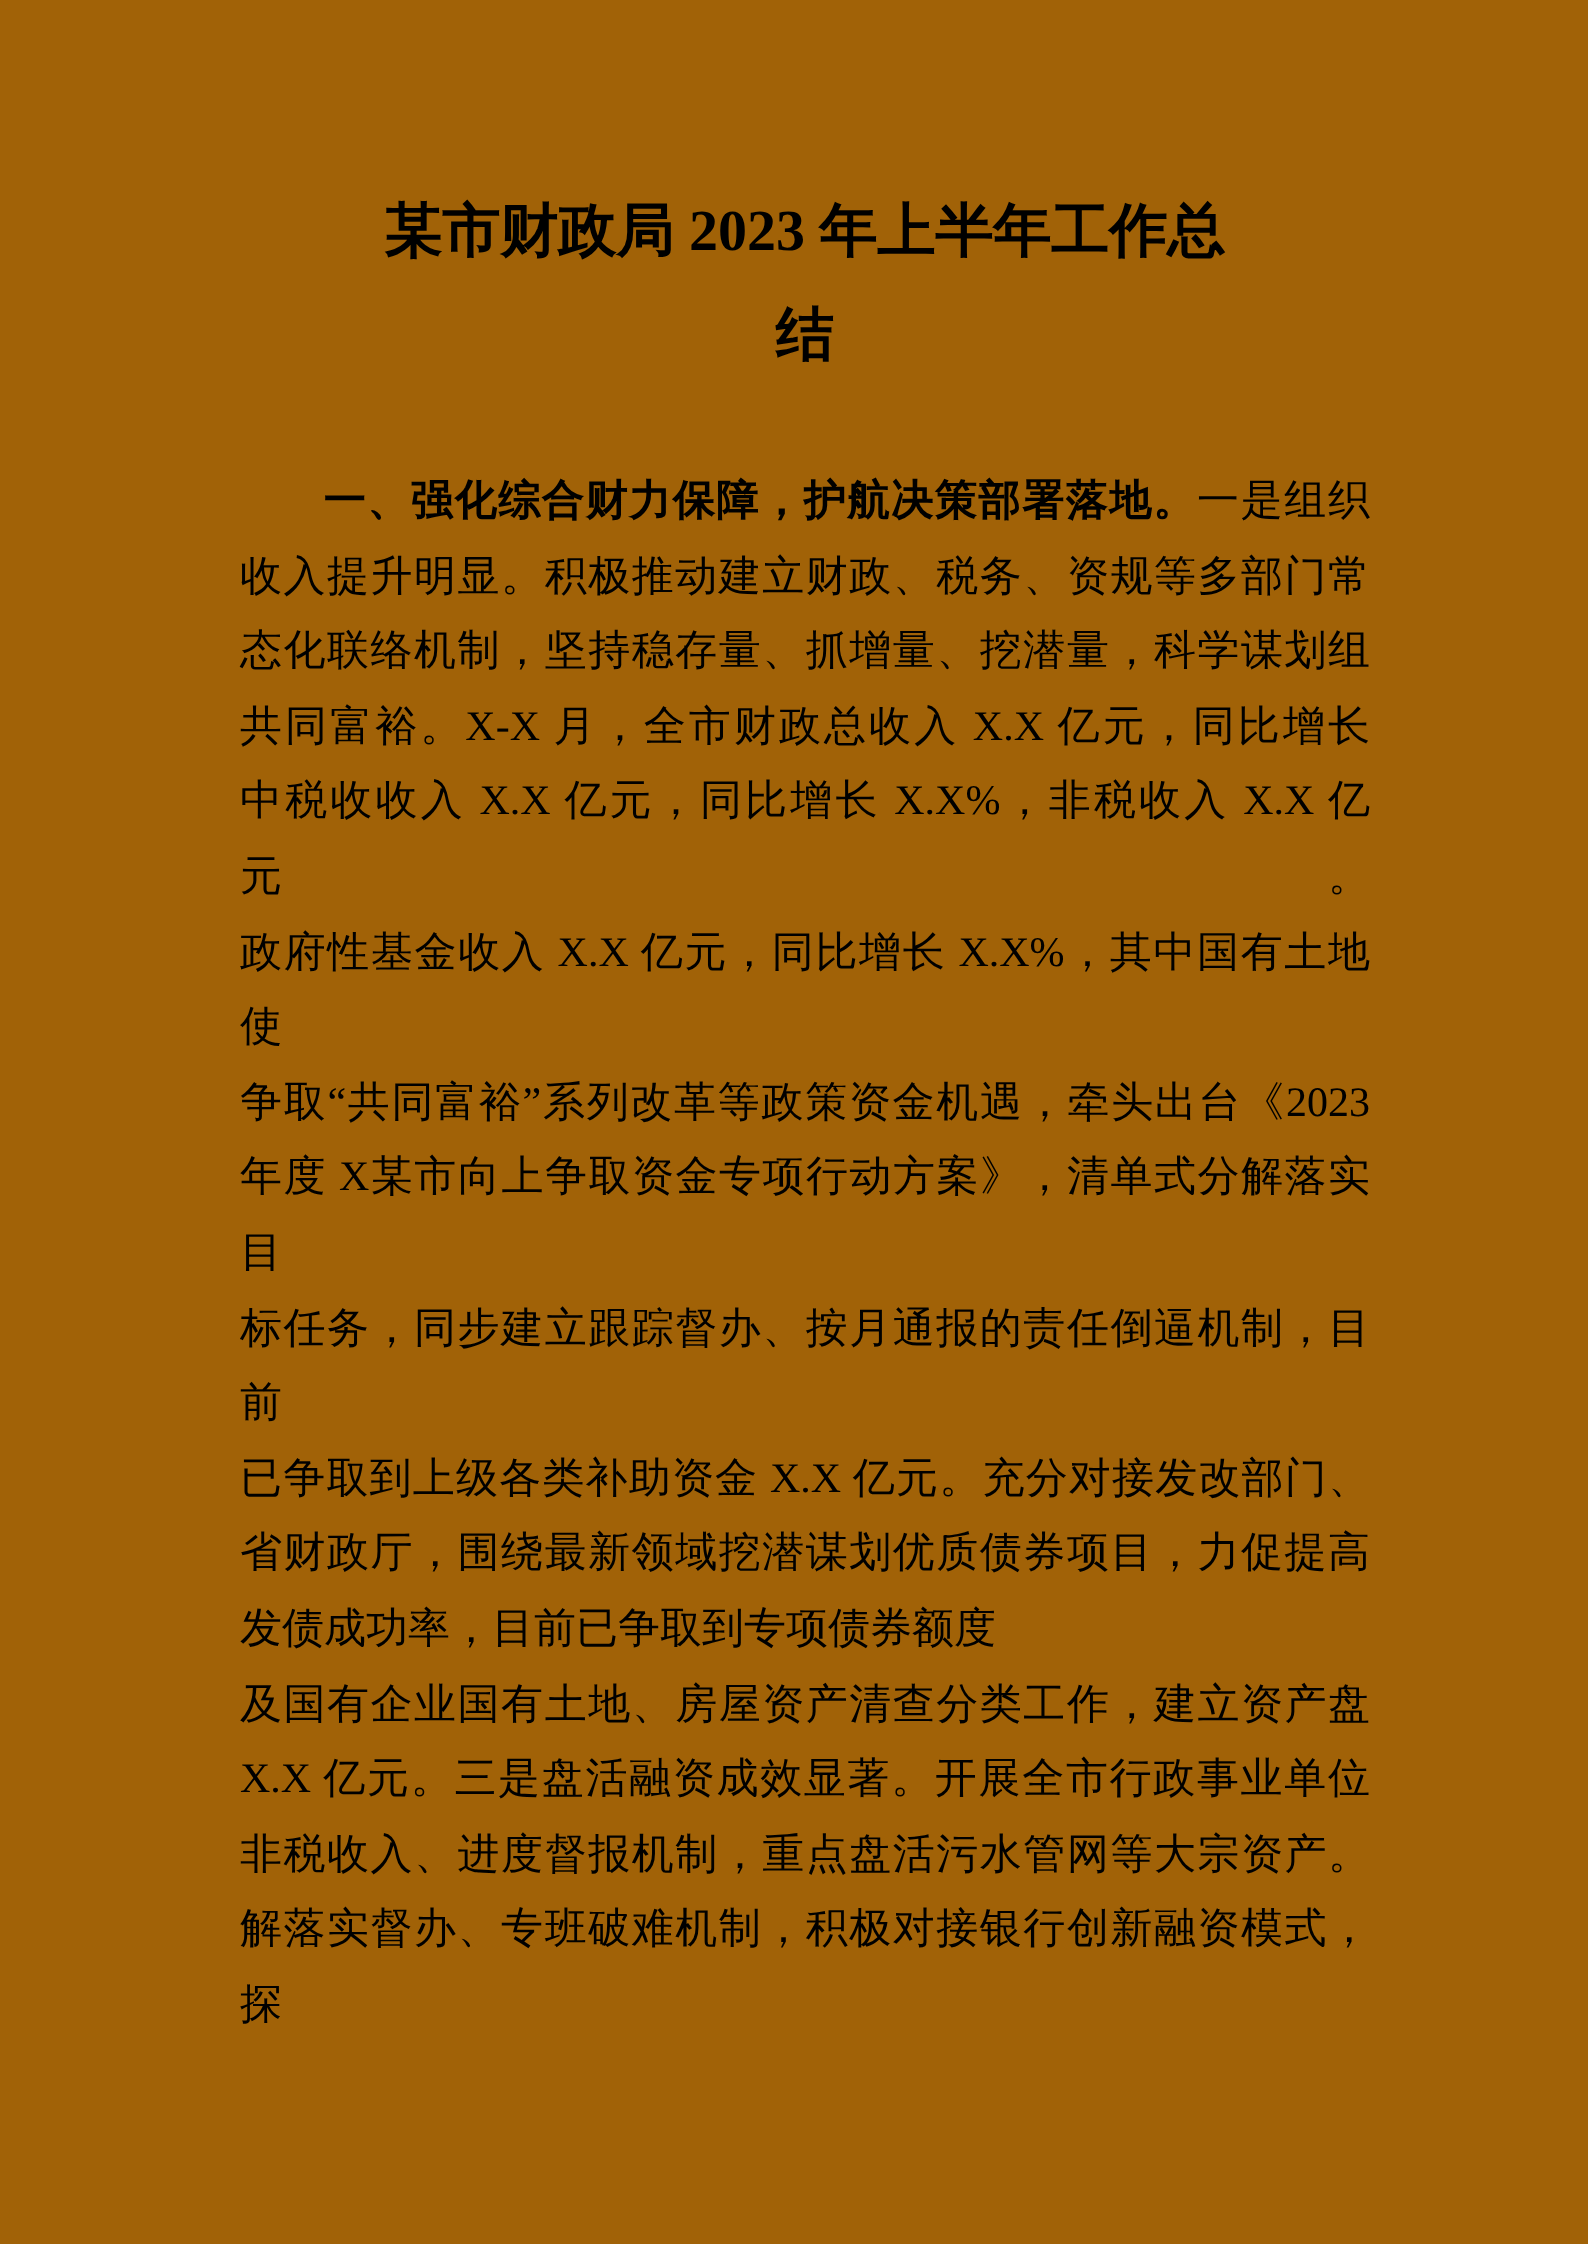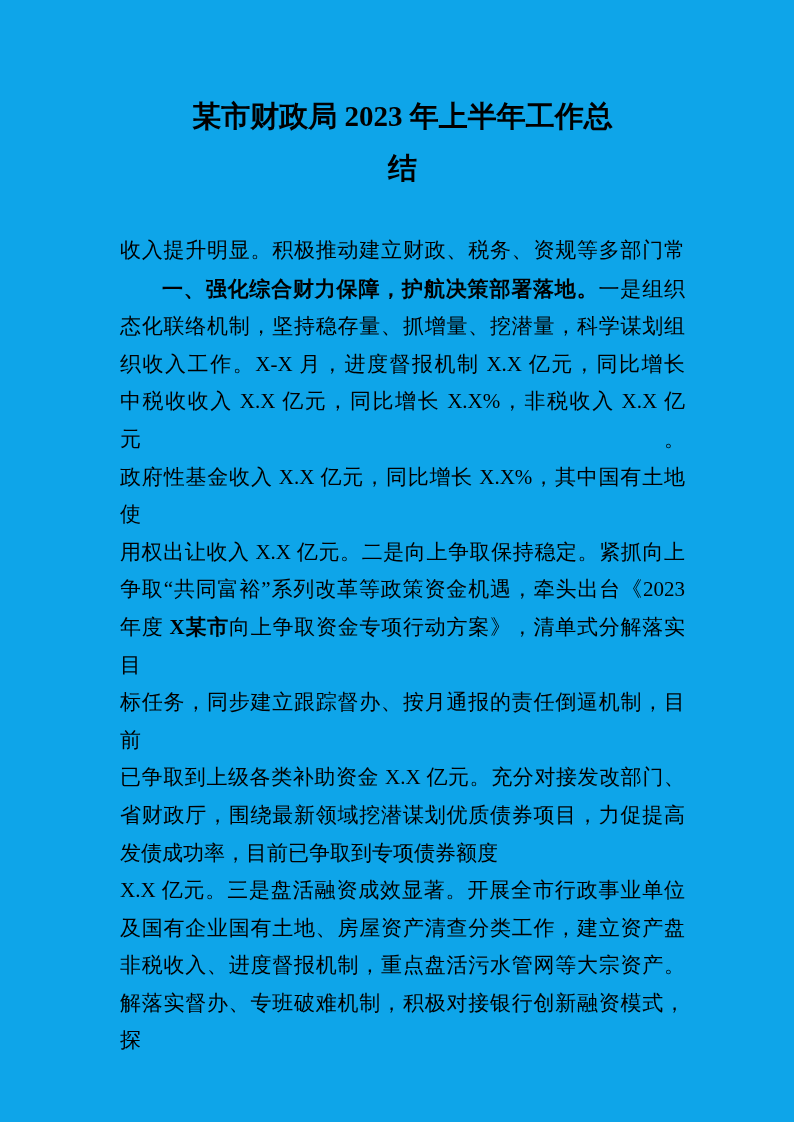--- a/index.html
+++ b/index.html
@@ -12,21 +12,21 @@
     height: 1122px;
     overflow: hidden;
     color: #000000;
     font-family: "Liberation Serif", serif;
   }
   .page {
     box-sizing: border-box;
     width: 794px;
     height: 1122px;
     padding: 90px 109px 16px 120px;
-    background: #0ea5e9;
+    background: #a16207;
   }
   .doc-title {
     font-size: 29px;
     font-weight: 700;
     line-height: 52px;
     text-align: center;
     font-family: "Liberation Serif", serif;
   }
   .doc-body {
     margin-top: 38px;
@@ -48,43 +48,42 @@
   .seg-normal {
     font-family: "Liberation Serif", serif;
     font-weight: 400;
   }
   .seg-bold-sans {
     font-family: "Liberation Sans", sans-serif;
     font-weight: 700;
   }
   .seg-bold {
     font-family: "Liberation Serif", serif;
-    font-weight: 700;
+    font-weight: 400;
   }
 </style>
 </head>
 <body>
 
 <div class="page">
   <div class="doc-title">
     <div>某市财政局 2023 年上半年工作总</div>
     <div>结</div>
   </div>
   <div class="doc-body" id="doc-body">
+      <div class="line indent"><span class="seg-bold-sans">一、强化综合财力保障，护航决策部署落地。</span><span class="seg-normal">一是组织</span></div>
       <div class="line"><span class="seg-normal">收入提升明显。积极推动建立财政、税务、资规等多部门常</span></div>
-      <div class="line indent"><span class="seg-bold-sans">一、强化综合财力保障，护航决策部署落地。</span><span class="seg-normal">一是组织</span></div>
       <div class="line"><span class="seg-normal">态化联络机制，坚持稳存量、抓增量、挖潜量，科学谋划组</span></div>
-      <div class="line"><span class="seg-normal">织收入工作。X-X 月，进度督报机制 X.X 亿元，同比增长</span></div>
+      <div class="line"><span class="seg-normal">共同富裕。X-X 月，全市财政总收入 X.X 亿元，同比增长</span></div>
       <div class="line"><span class="seg-normal">中税收收入 X.X 亿元，同比增长 X.X%，非税收入 X.X 亿元。</span></div>
       <div class="line"><span class="seg-normal">政府性基金收入 X.X 亿元，同比增长 X.X%，其中国有土地使</span></div>
-      <div class="line"><span class="seg-normal">用权出让收入 X.X 亿元。二是向上争取保持稳定。紧抓向上</span></div>
       <div class="line"><span class="seg-normal">争取“共同富裕”系列改革等政策资金机遇，牵头出台《2023</span></div>
       <div class="line"><span class="seg-normal">年度 </span><span class="seg-bold">X某市</span><span class="seg-normal">向上争取资金专项行动方案》，清单式分解落实目</span></div>
       <div class="line"><span class="seg-normal">标任务，同步建立跟踪督办、按月通报的责任倒逼机制，目前</span></div>
       <div class="line"><span class="seg-normal">已争取到上级各类补助资金 X.X 亿元。充分对接发改部门、</span></div>
       <div class="line"><span class="seg-normal">省财政厅，围绕最新领域挖潜谋划优质债券项目，力促提高</span></div>
       <div class="line short"><span class="seg-normal">发债成功率，目前已争取到专项债券额度</span></div>
+      <div class="line"><span class="seg-normal">及国有企业国有土地、房屋资产清查分类工作，建立资产盘</span></div>
       <div class="line"><span class="seg-normal">X.X 亿元。三是盘活融资成效显著。开展全市行政事业单位</span></div>
-      <div class="line"><span class="seg-normal">及国有企业国有土地、房屋资产清查分类工作，建立资产盘</span></div>
       <div class="line"><span class="seg-normal">非税收入、进度督报机制，重点盘活污水管网等大宗资产。</span></div>
       <div class="line"><span class="seg-normal">解落实督办、专班破难机制，积极对接银行创新融资模式， 探</span></div>
     </div>
 </div>
 
 </body></html>

